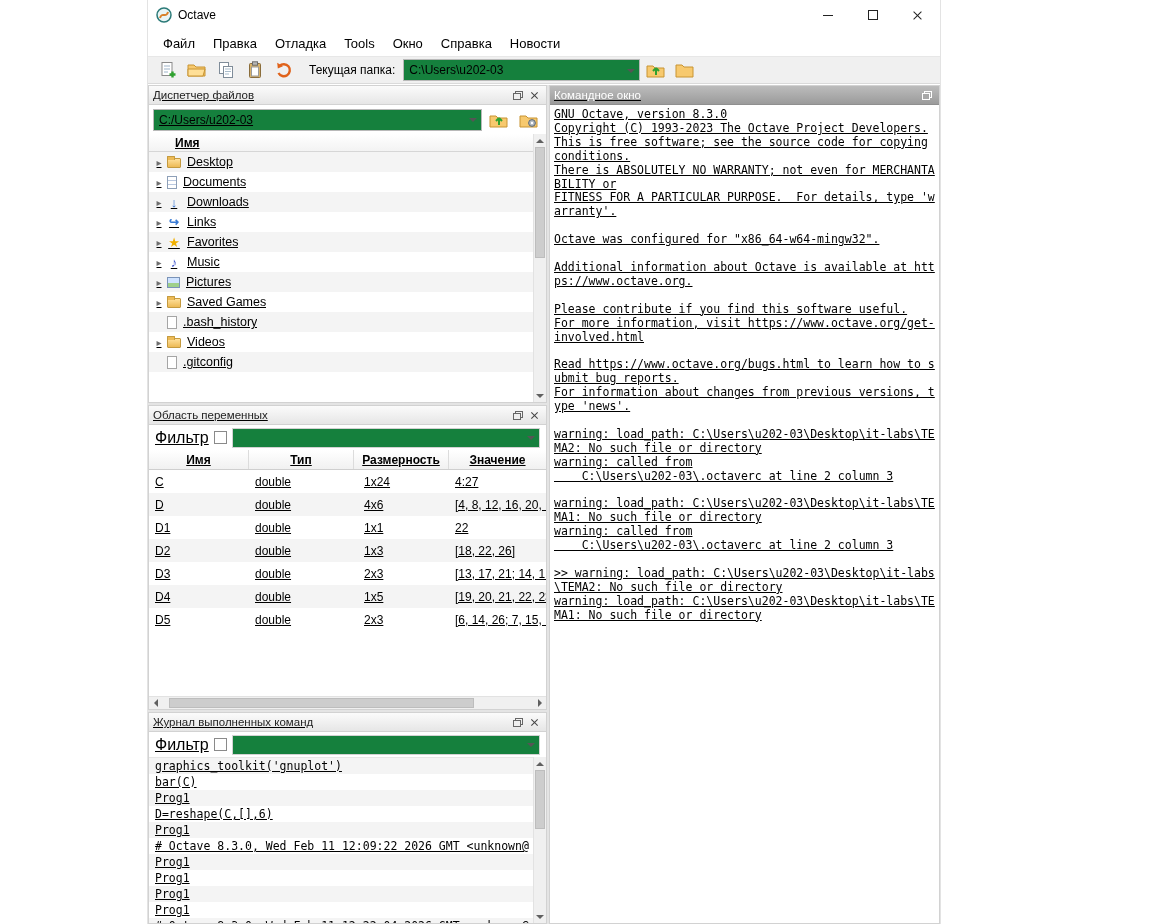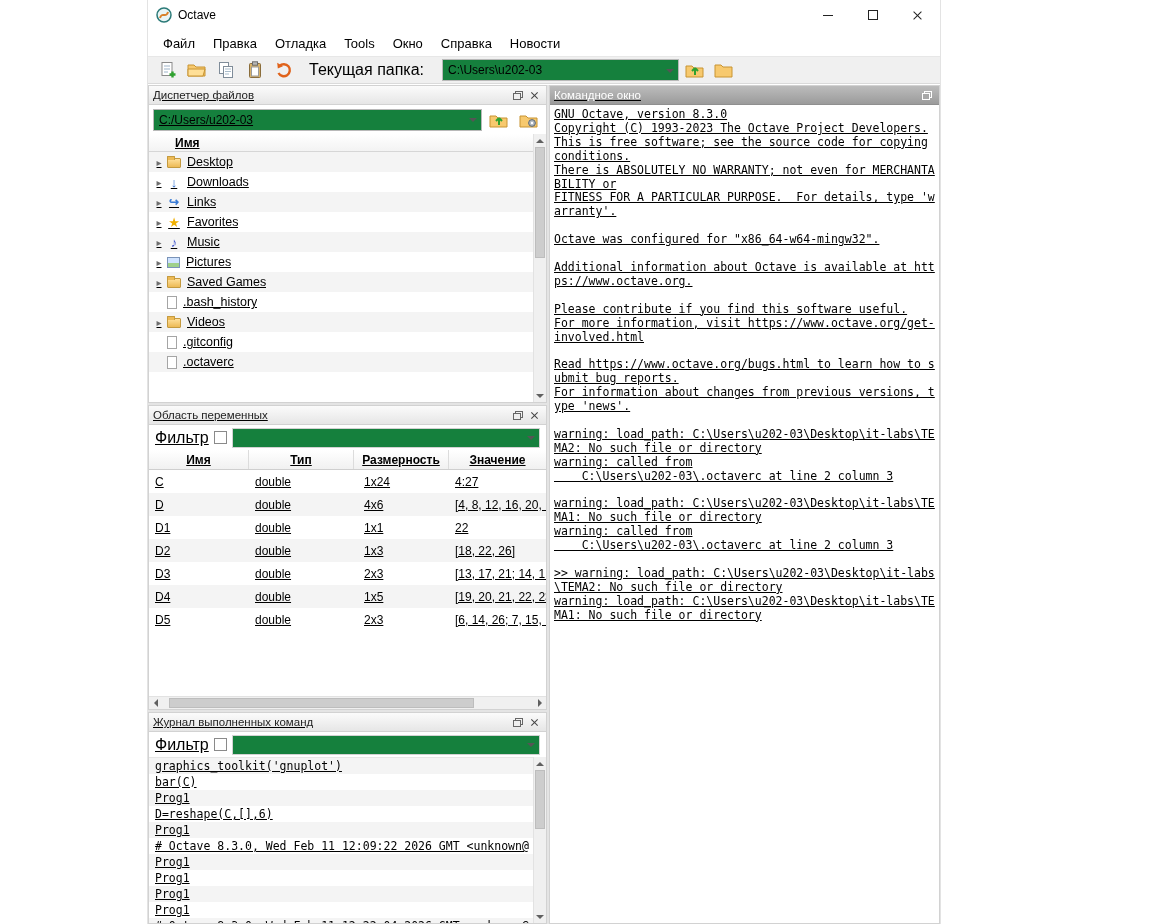--- a/index.html
+++ b/index.html
@@ -22,21 +22,21 @@
   .close-glyph::after { transform:rotate(-45deg); }
 
   
   .menubar { height:26px; display:flex; align-items:center; padding-left:6px; background:#fff; flex:none; }
   .menu-item { padding:4px 9px; font-size:13px; cursor:default; }
 
   
   .toolbar { height:28px; background:#f0f0f0; border-top:1px solid #e7e7e7; border-bottom:1px solid #dadada;
              display:flex; align-items:center; padding:0 6px; flex:none; gap:2px; }
   .tb-btn { width:27px; height:24px; display:flex; align-items:center; justify-content:center; flex:none; }
-  .tb-label { font-size:16px; margin:0 16px 0 10px; white-space:nowrap;text-align:center; }
+  .tb-label { font-size:12px; margin:0 6px 0 10px; white-space:nowrap;text-align:center; }
   .combo { background:#15803d; border:1px solid #b9b9b9; display:flex; align-items:center; height:22px; }
   .combo-value { flex:1; padding:0 5px; font-size:12px; white-space:nowrap; overflow:hidden; }
   .combo-arrow { width:17px; height:100%; display:flex; align-items:center; justify-content:center; flex:none; }
   .combo-arrow::before { content:""; border:4px solid transparent; border-top-color:#555; margin-top:5px; }
   .combo.light { border-color:#d2d2d2; }
   .toolbar .combo.folder-combo { width:237px; }
 
   
   .main { flex:1; display:flex; background:#e4e4e4; gap:2px; overflow:hidden; margin-top:1px;text-decoration:underline; }
   .left-col { width:399px; display:flex; flex-direction:column; gap:2px; flex:none; }
@@ -267,20 +267,25 @@
                 <span>Имя</span>
               </div>
               <div class="tree-body">
 
                   <div class="tree-row">
                     <span class="chevron" data-exp="true"></span>
                     <span class="tree-icon" data-icon="folder"></span>
                     <span class="tree-label">Desktop</span>
                   </div>
 
+                  <div class="tree-row">
+                    <span class="chevron" data-exp="true"></span>
+                    <span class="tree-icon" data-icon="document"></span>
+                    <span class="tree-label">Documents</span>
+                  </div>
 
                   <div class="tree-row">
                     <span class="chevron" data-exp="true"></span>
                     <span class="tree-icon" data-icon="download"></span>
                     <span class="tree-label">Downloads</span>
                   </div>
 
                   <div class="tree-row">
                     <span class="chevron" data-exp="true"></span>
                     <span class="tree-icon" data-icon="link"></span>
@@ -322,25 +327,20 @@
                     <span class="tree-icon" data-icon="folder"></span>
                     <span class="tree-label">Videos</span>
                   </div>
 
                   <div class="tree-row">
                     <span class="chevron" data-exp="false"></span>
                     <span class="tree-icon" data-icon="file"></span>
                     <span class="tree-label">.gitconfig</span>
                   </div>
 
-                  <div class="tree-row">
-                    <span class="chevron" data-exp="false"></span>
-                    <span class="tree-icon" data-icon="file"></span>
-                    <span class="tree-label">.octaverc</span>
-                  </div>
                 </div>
             </div>
             <div class="vscroll">
               <span class="vs-btn">
                   <span class="tri-up"></span>
                 </span>
               <span class="vs-track">
                 <span class="vs-thumb" style="top:0; height:46%;"></span>
               </span>
               <span class="vs-btn">

